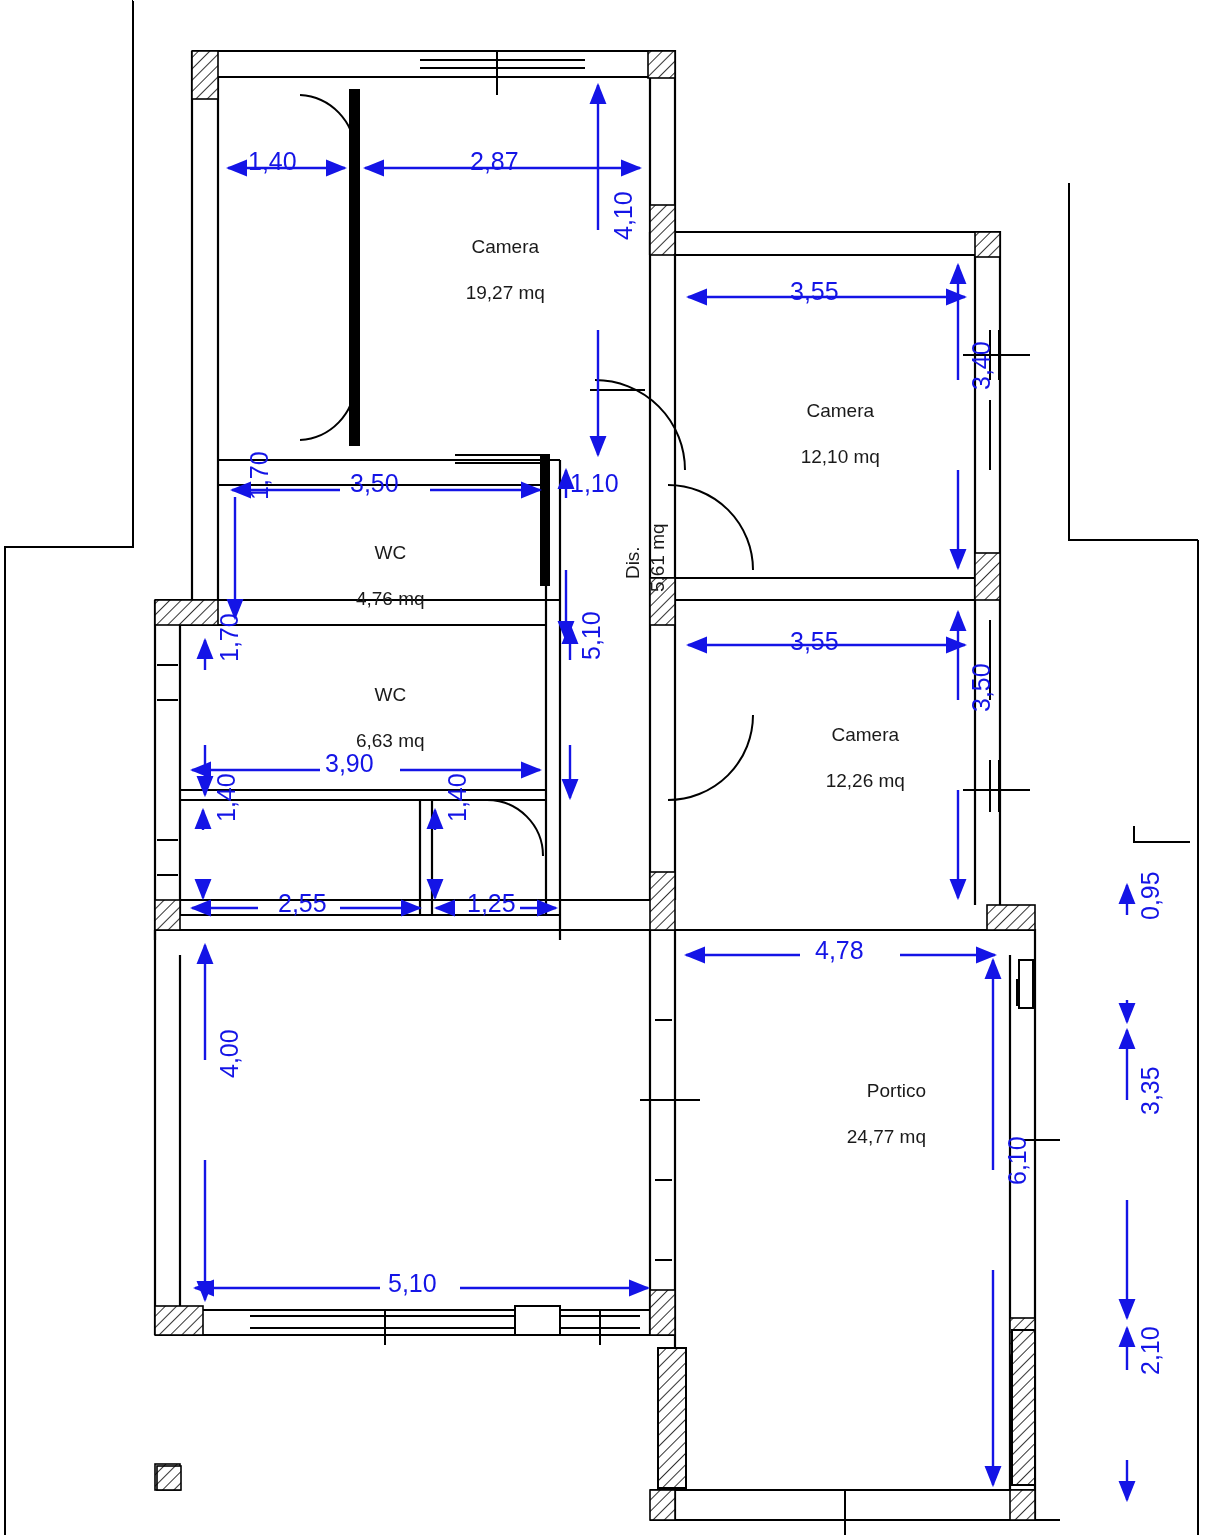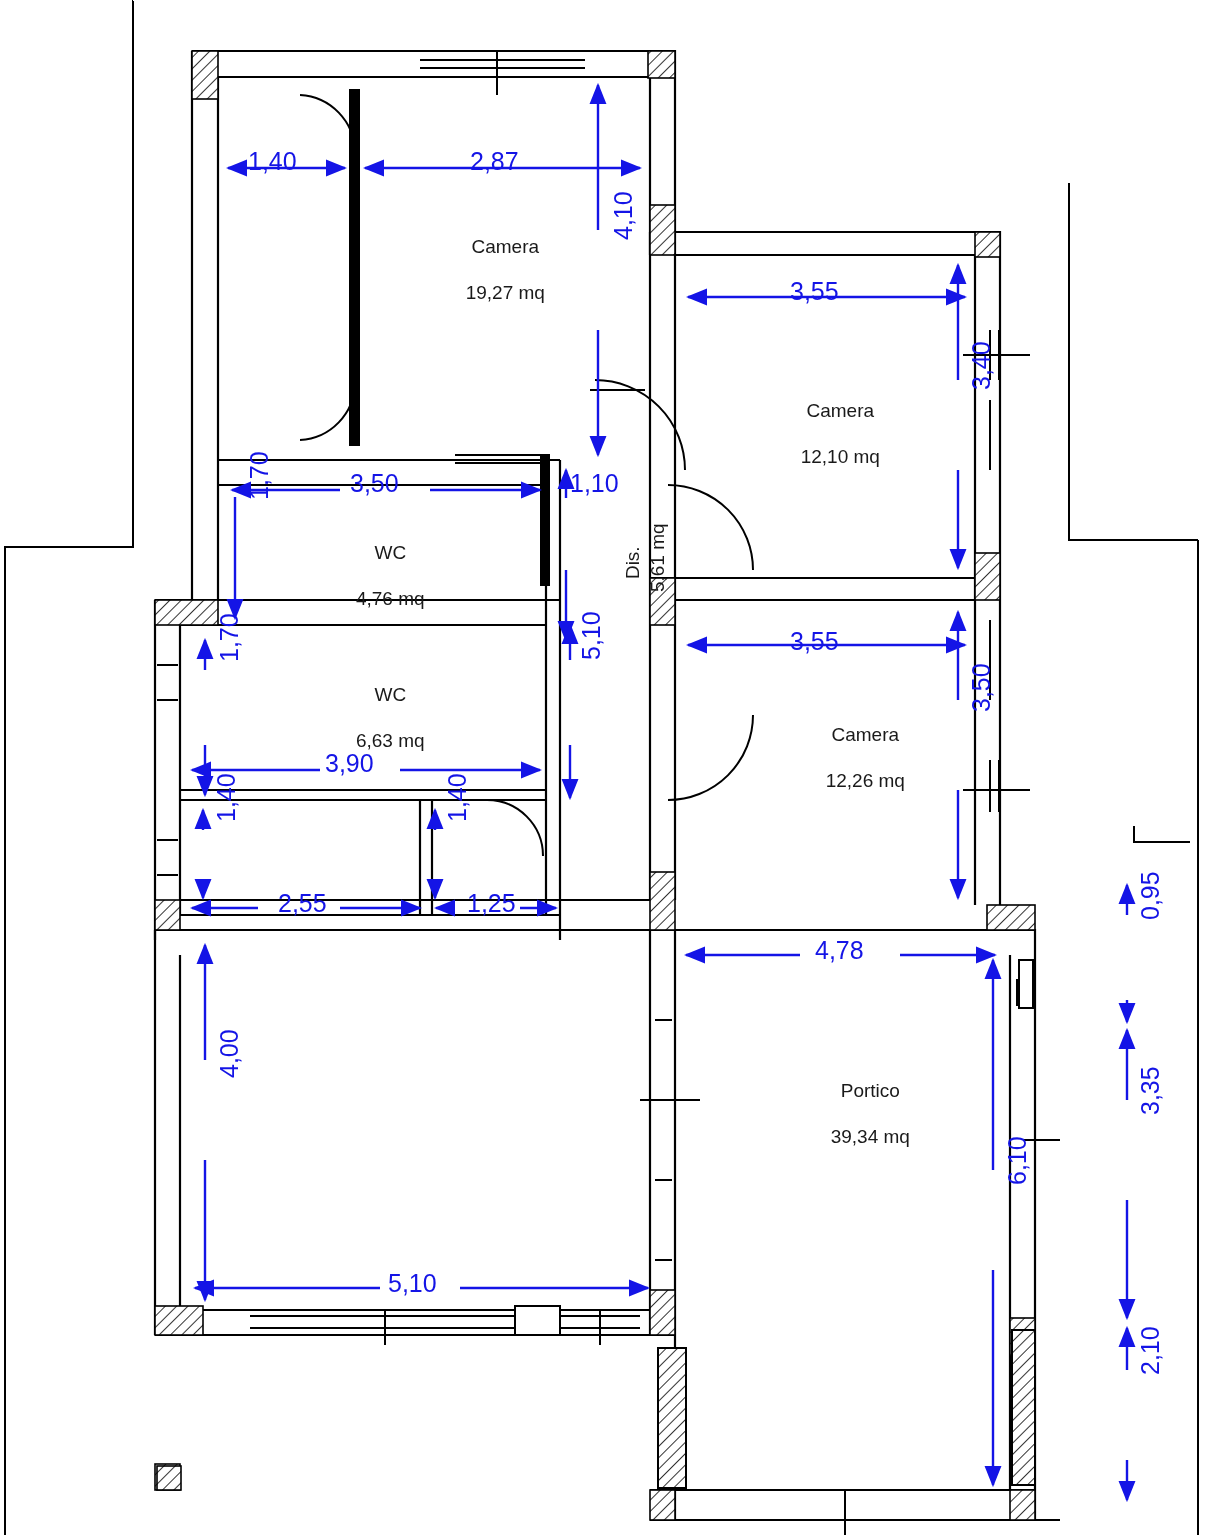--- a/index.html
+++ b/index.html
@@ -210,23 +210,23 @@
   <span>12,26 mq</span>
 </div>
 <div class="lbl" style="left:300px;top:518px;width:170px;">
   <span>WC</span><br>
   <span>4,76 mq</span>
 </div>
 <div class="lbl" style="left:300px;top:660px;width:170px;">
   <span>WC</span><br>
   <span>6,63 mq</span>
 </div>
-<div class="lbl" style="left:775px;top:1056px;width:180px;">
+<div class="lbl" style="left:746px;top:1056px;width:180px;text-align:right;">
   <span>Portico</span><br>
-  <span>39,34 mq</span>
+  <span>24,77 mq</span>
 </div>
 
 <div class="lbl" style="left:598px;top:628px;transform:rotate(-90deg);transform-origin:left top;width:120px;">
   <span>Dis.</span>
 </div>
 <div class="lbl" style="left:623px;top:628px;transform:rotate(-90deg);transform-origin:left top;width:130px;">
   <span>5,61 mq</span>
 </div>
 
 <div class="dim" style="left:248px;top:148px;">1,40</div>

